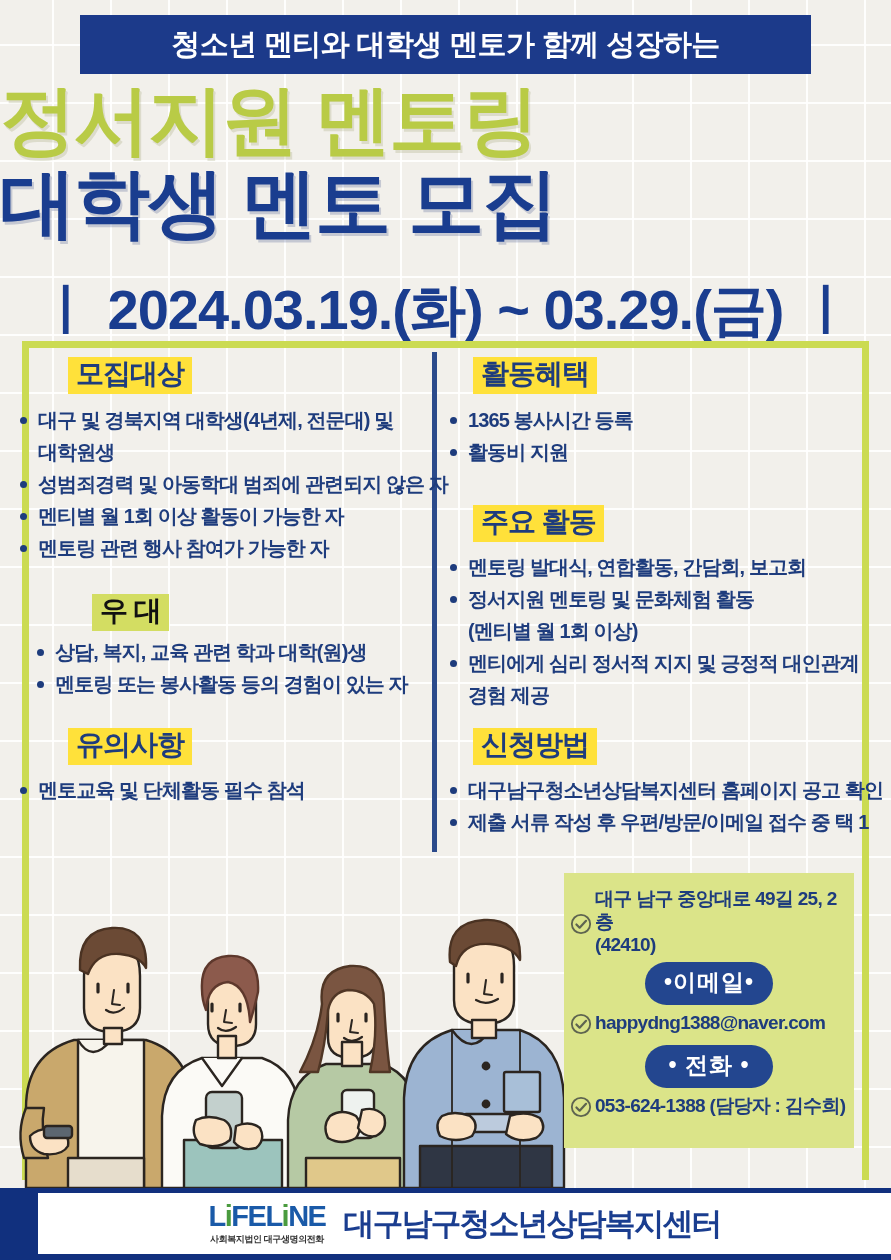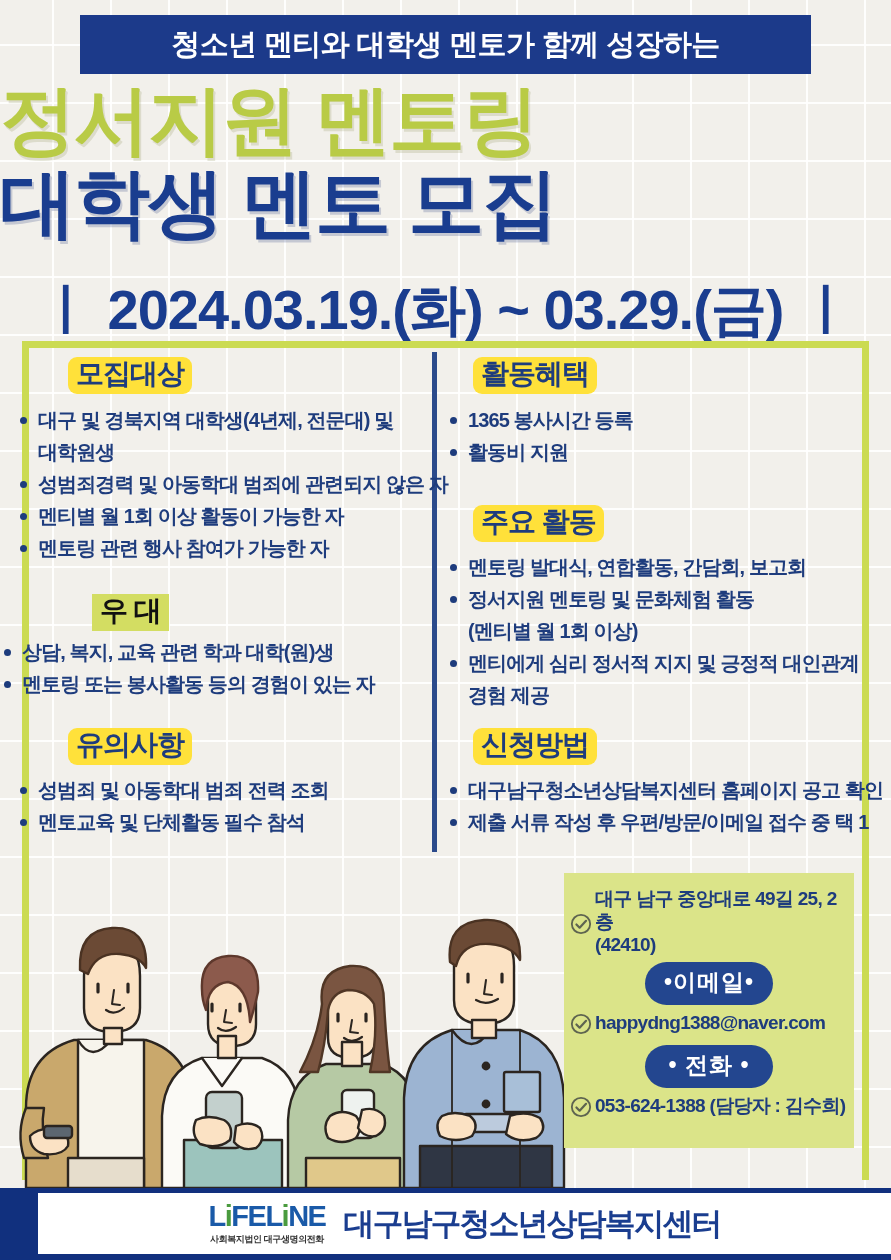--- a/index.html
+++ b/index.html
@@ -104,21 +104,21 @@
   
   .sec-head {
     position: absolute;
     font-size: 28px;
     font-weight: 700;
     letter-spacing: -1px;
     padding: 2px 8px 4px 8px;
     white-space: nowrap;
     line-height: 1.1;
   }
-  .sec-head.yellow { background: #ffe13a; color: #1e3c7d; border-radius: 9px; }
+  .sec-head.yellow { background: #ffe13a; color: #1e3c7d; }
   .sec-head.green  { background: #d3dd62; color: #111111; }
 
   
   .bullets { position: absolute; }
   .bullet-row {
     display: flex;
     align-items: flex-start;
     margin-bottom: 1px;
   }
   .bullet-dot {
@@ -276,38 +276,34 @@
       <span class="bullet-text">멘티별 월 1회 이상 활동이 가능한 자</span>
     </div>
     <div class="bullet-row">
       <span class="bullet-dot"></span>
       <span class="bullet-text">멘토링 관련  행사 참여가 가능한 자</span>
     </div>
   </div>
 
   <div class="sec-head green" style="top:594px; left:92px;">우 대</div>
 
-  <div class="bullets" style="top:637px; left:4px; width:410px;text-align:center;">
+  <div class="bullets" style="top:637px; left:37px; width:410px;text-align:center;">
     <div class="bullet-row">
       <span class="bullet-dot"></span>
       <span class="bullet-text">상담, 복지, 교육 관련 학과 대학(원)생</span>
     </div>
     <div class="bullet-row">
       <span class="bullet-dot"></span>
       <span class="bullet-text">멘토링 또는 봉사활동 등의 경험이 있는 자</span>
     </div>
   </div>
 
   <div class="sec-head yellow" style="top:728px; left:68px;">유의사항</div>
 
   <div class="bullets" style="top:775px; left:20px; width:410px;">
-    <div class="bullet-row">
-      <span class="bullet-dot"></span>
-      <span class="bullet-text">성범죄 및 아동학대 범죄 전력 조회</span>
-    </div>
     <div class="bullet-row">
       <span class="bullet-dot"></span>
       <span class="bullet-text">멘토교육 및 단체활동 필수 참석</span>
     </div>
   </div>
 
   <div class="sec-head yellow" style="top:357px; left:473px;">활동혜택</div>
 
   <div class="bullets" style="top:405px; left:450px; width:430px;">
     <div class="bullet-row">

